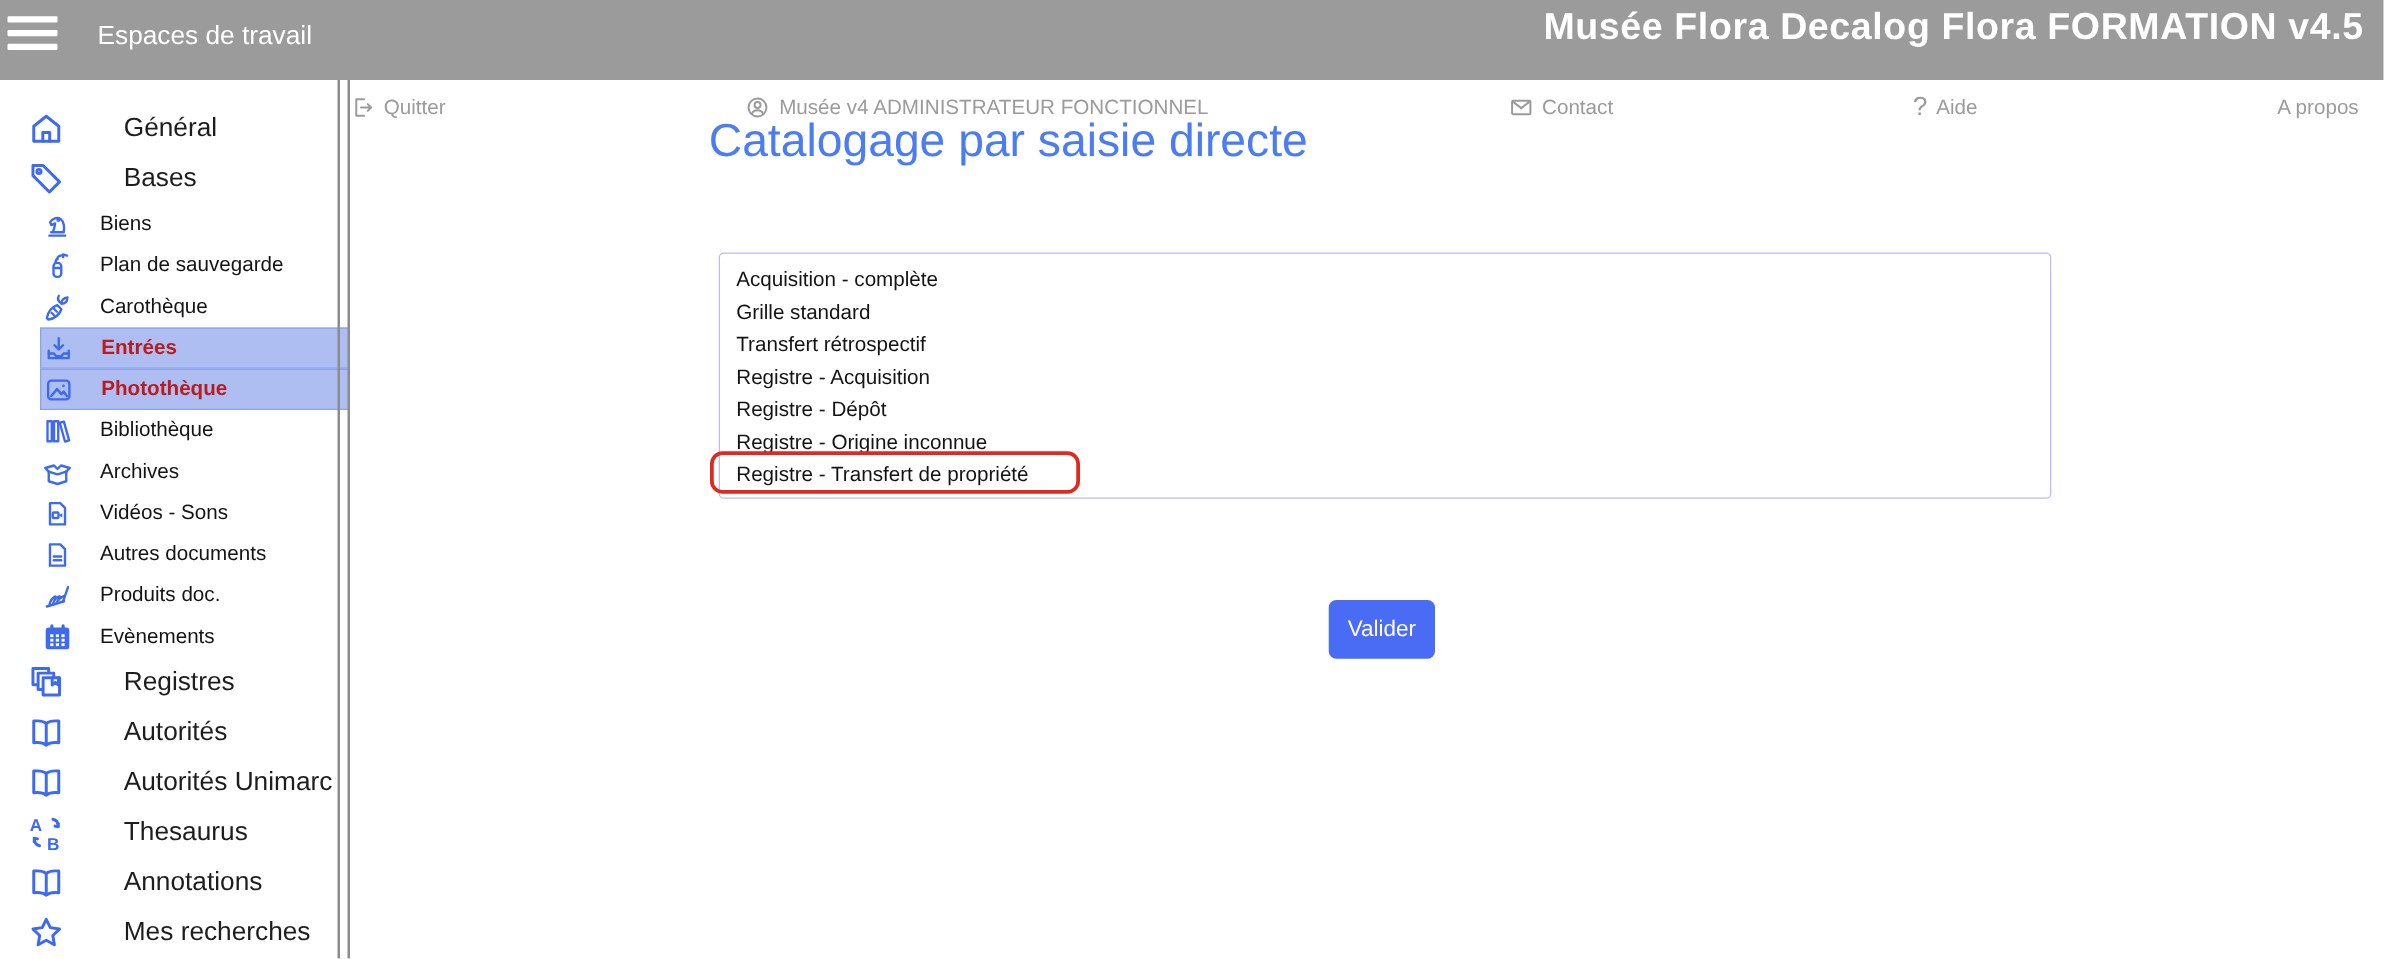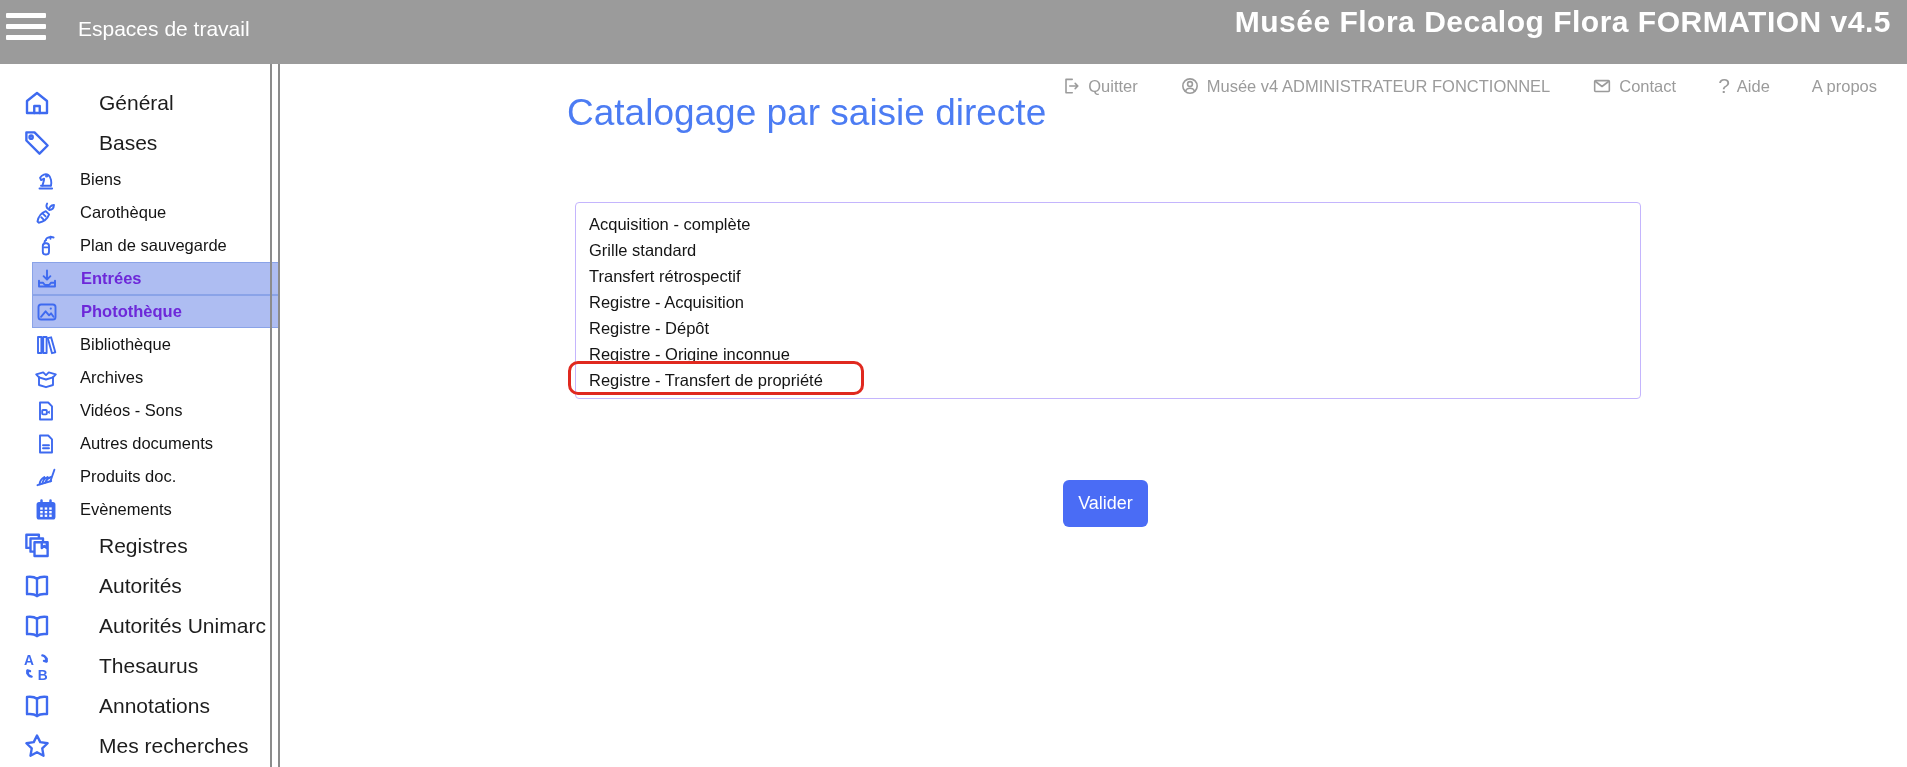--- a/index.html
+++ b/index.html
@@ -9,38 +9,38 @@
   
   .topbar{position:absolute;left:0;top:0;width:1907px;height:64px;background:#9b9b9b;text-align:right;}
   .hamburger{position:absolute;left:6px;top:13px;width:42px;height:38px;cursor:pointer;}
   .hamburger span{display:block;width:40px;height:5px;background:#fff;border-radius:1px;margin:0 0 6px 0;}
   .workspace{position:absolute;left:78px;top:0;height:58px;display:flex;align-items:center;
              color:#fff;font-size:21px;}
   .apptitle{position:absolute;right:16px;top:5px;color:#fff;font-size:30px;font-weight:bold;letter-spacing:.5px;margin-left:28px;}
 
   
   .subheader{position:absolute;left:280px;top:64px;right:0;height:44px;display:flex;
-             justify-content:flex-end;align-items:center;gap:42px;padding-right:30px;
+             justify-content:space-between;align-items:center;gap:42px;padding-right:20px;
              color:#9b9b9b;font-size:16.5px;background:#fff;}
   .hlink{display:flex;align-items:center;gap:7px;cursor:pointer;white-space:nowrap;}
   .hicon{width:20px;height:20px;display:inline-flex;}
   .hicon svg{width:100%;height:100%;}
   .qmark{font-size:21px;line-height:20px;}
 
   
   .sidebar{position:absolute;left:0;top:64px;width:280px;height:703px;background:#fff;
            padding-top:19px;box-sizing:border-box;overflow:hidden;}
   .nav-row{display:flex;align-items:center;cursor:pointer;box-sizing:border-box;}
   .nav-row .nav-icon{display:inline-flex;color:#3e6af0;flex:0 0 auto;}
   .nav-row .nav-icon svg{width:100%;height:100%;}
   .lvl1{height:40px;margin-left:20px;font-size:21px;color:#1d1d1d;gap:35px;}
   .lvl1 .nav-icon{width:30px;height:30px;margin-left:2px;margin-right:12px;}
   .lvl2{height:33px;margin-left:32px;font-size:16.5px;color:#141414;}
   .lvl2 .nav-icon{width:24px;height:24px;margin-left:2px;margin-right:22px;}
-  .nav-row.selected{background:#aebdf2;border:1px solid #8aa3e8;color:#6d28d9;font-weight:bold;
+  .nav-row.selected{background:#aebdf2;border:1px solid #8aa3e8;color:#b91c1c;font-weight:bold;
                     width:268px;}
   .sidebar-scrollbar{position:absolute;left:270px;top:64px;width:6px;height:703px;
                      border-left:2px solid #8c8c8c;border-right:2px solid #8c8c8c;background:transparent;}
 
   
   .page-title{position:absolute;left:567px;top:92px;margin:0;font-size:37px;font-weight:400;
               color:#4c7cf3;}
   .listbox{position:absolute;left:575px;top:202px;width:1066px;height:197px;box-sizing:border-box;
            border:1px solid #c4b5fd;border-radius:4px;background:#fff;padding:8px 0 0 13px;}
   .option{font-size:16.5px;line-height:26px;color:#141414;white-space:nowrap;cursor:pointer;}
@@ -128,39 +128,39 @@
             <path d="M5.5 20.5h12.6M7 17.8h9.8"></path>
             <path d="M8.6 17.5c.2-2.6 1.6-4.3 1.5-6.8l-3 1.4-1-2.3c1.7-3 5.6-4.6 8.3-2.7 2.8 2 3.3 7.2 2.6 10.4"></path>
             <circle cx="12.6" cy="8" r=".6" fill="currentColor"></circle>
           </svg>
         </span>
         <span>Biens</span>
       </div>
       <div class="nav-row lvl2">
         <span class="nav-icon">
           <svg viewBox="0 0 24 24" fill="none" stroke="currentColor" stroke-width="1.9" stroke-linecap="round" stroke-linejoin="round">
-            <path d="M3.5 20.5c.8-4.6 3.4-8.6 8.3-10.4l3.3 3.3c-1.8 4.9-5.8 7.5-10.4 8.3z"></path>
-            <path d="M7.2 16.2l2.2 2.2M8.8 12.6l2.8 2.8"></path>
-            <path d="M15.2 9c-.3-2.6 1.6-4.7 4.8-5-.2 3.1-2.1 5-4.8 5z"></path>
-            <path d="M14.2 8c-1.9-1.5-2.2-3.4-1.1-5.4"></path>
-          </svg>
-        </span>
-        <span>Carothèque</span>
-      </div>
-      <div class="nav-row lvl2">
-        <span class="nav-icon">
-          <svg viewBox="0 0 24 24" fill="none" stroke="currentColor" stroke-width="1.9" stroke-linecap="round" stroke-linejoin="round">
             <rect x="8.8" y="9.3" width="6.2" height="11.2" rx="2.8"></rect>
             <path d="M10.4 9.3c0-1.8.6-2.8 1.5-3.1"></path>
             <path d="M11.9 6.1c0-1.7 1.9-2.8 4.1-2.8"></path>
             <path d="M16.4 2.6l3.2.9M16.5 2.9v1.8"></path>
             <path d="M10 13.4h3.8"></path>
           </svg>
         </span>
         <span>Plan de sauvegarde</span>
+      </div>
+      <div class="nav-row lvl2">
+        <span class="nav-icon">
+          <svg viewBox="0 0 24 24" fill="none" stroke="currentColor" stroke-width="1.9" stroke-linecap="round" stroke-linejoin="round">
+            <path d="M3.5 20.5c.8-4.6 3.4-8.6 8.3-10.4l3.3 3.3c-1.8 4.9-5.8 7.5-10.4 8.3z"></path>
+            <path d="M7.2 16.2l2.2 2.2M8.8 12.6l2.8 2.8"></path>
+            <path d="M15.2 9c-.3-2.6 1.6-4.7 4.8-5-.2 3.1-2.1 5-4.8 5z"></path>
+            <path d="M14.2 8c-1.9-1.5-2.2-3.4-1.1-5.4"></path>
+          </svg>
+        </span>
+        <span>Carothèque</span>
       </div>
       <div class="nav-row lvl2 selected">
         <span class="nav-icon">
           <svg viewBox="0 0 24 24" fill="none" stroke="currentColor" stroke-width="1.9" stroke-linecap="round" stroke-linejoin="round">
             <path d="M12 3.5v8.8M8.6 9.2l3.4 3.4 3.4-3.4"></path>
             <path d="M4 13.6v5.9h16v-5.9"></path>
             <path d="M4 15.8h4.1l1.8 2.2h4.2l1.8-2.2H20"></path>
           </svg>
         </span>
         <span>Entrées</span>

